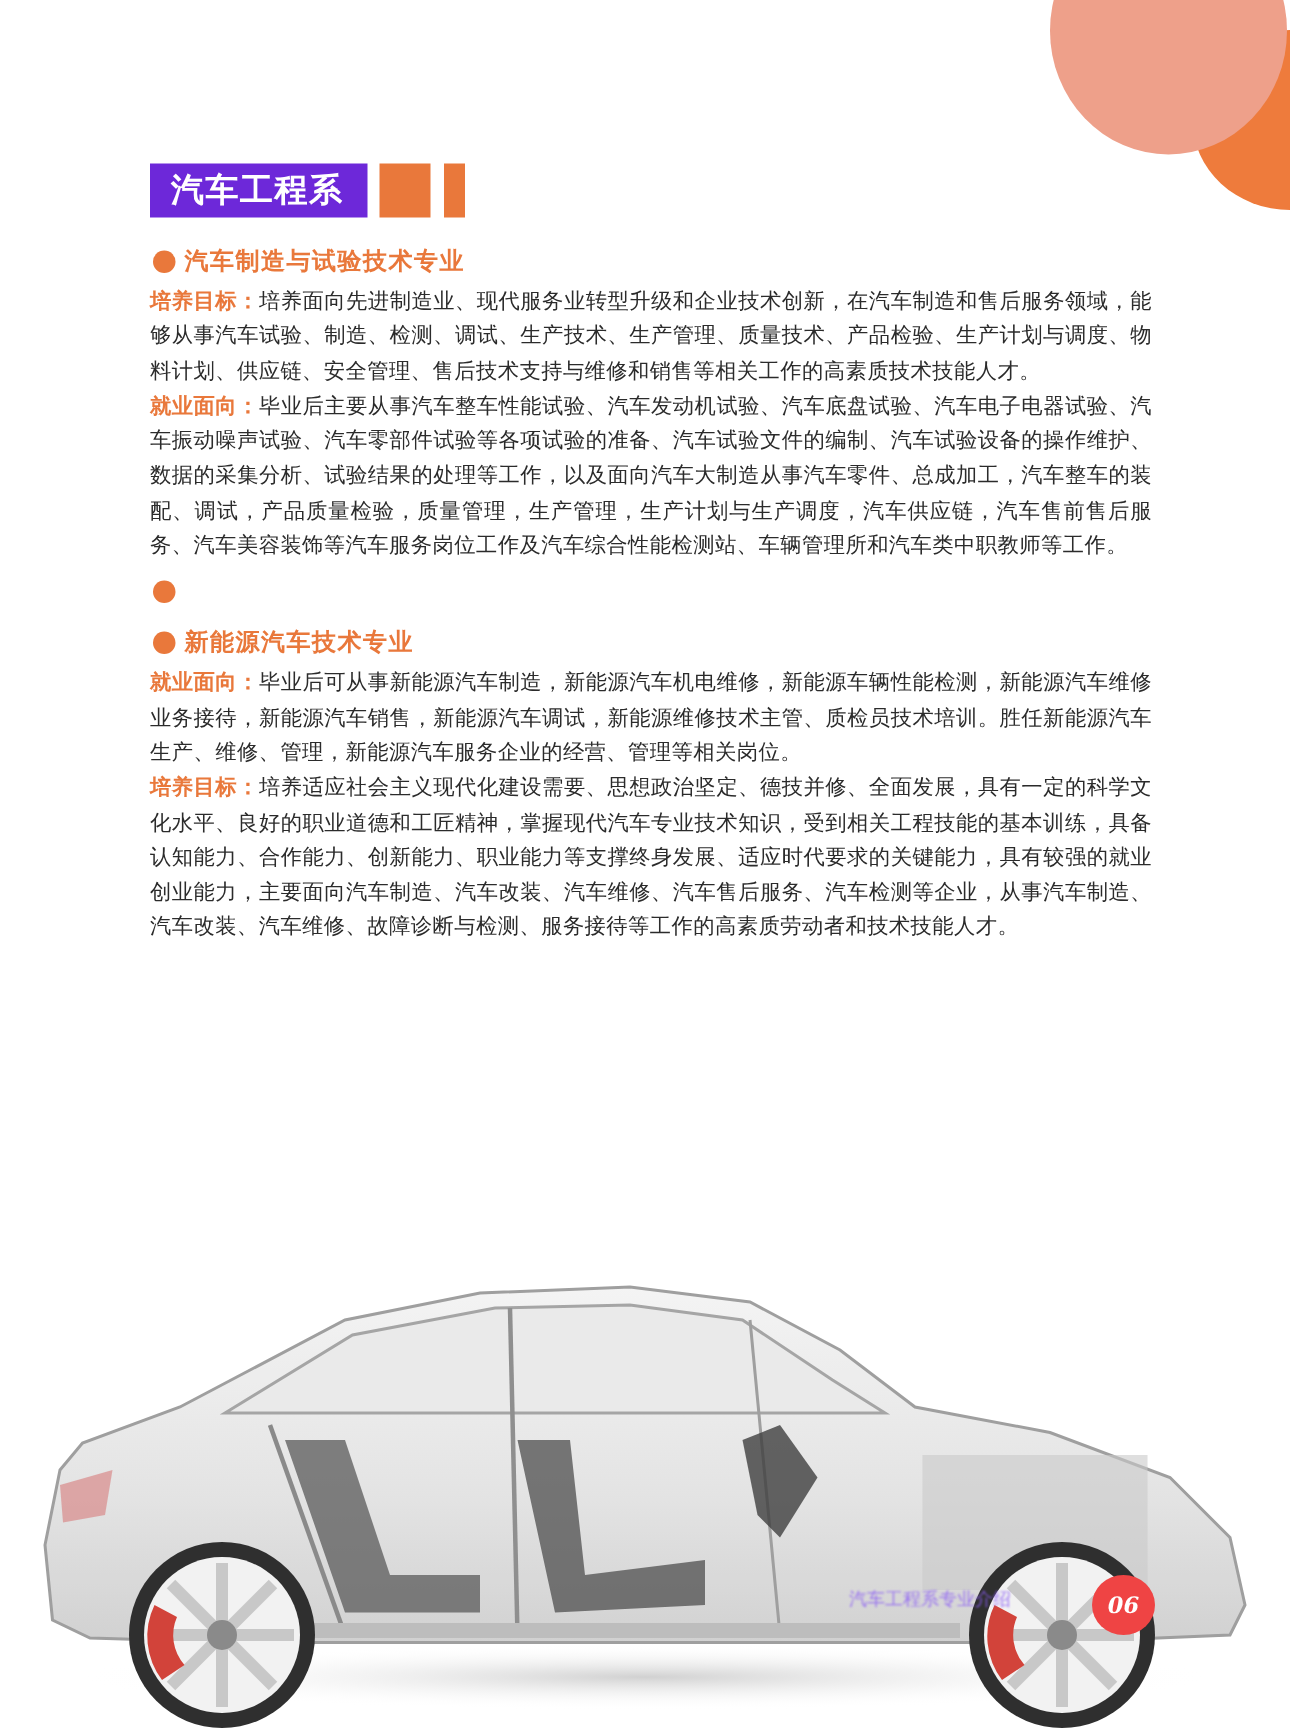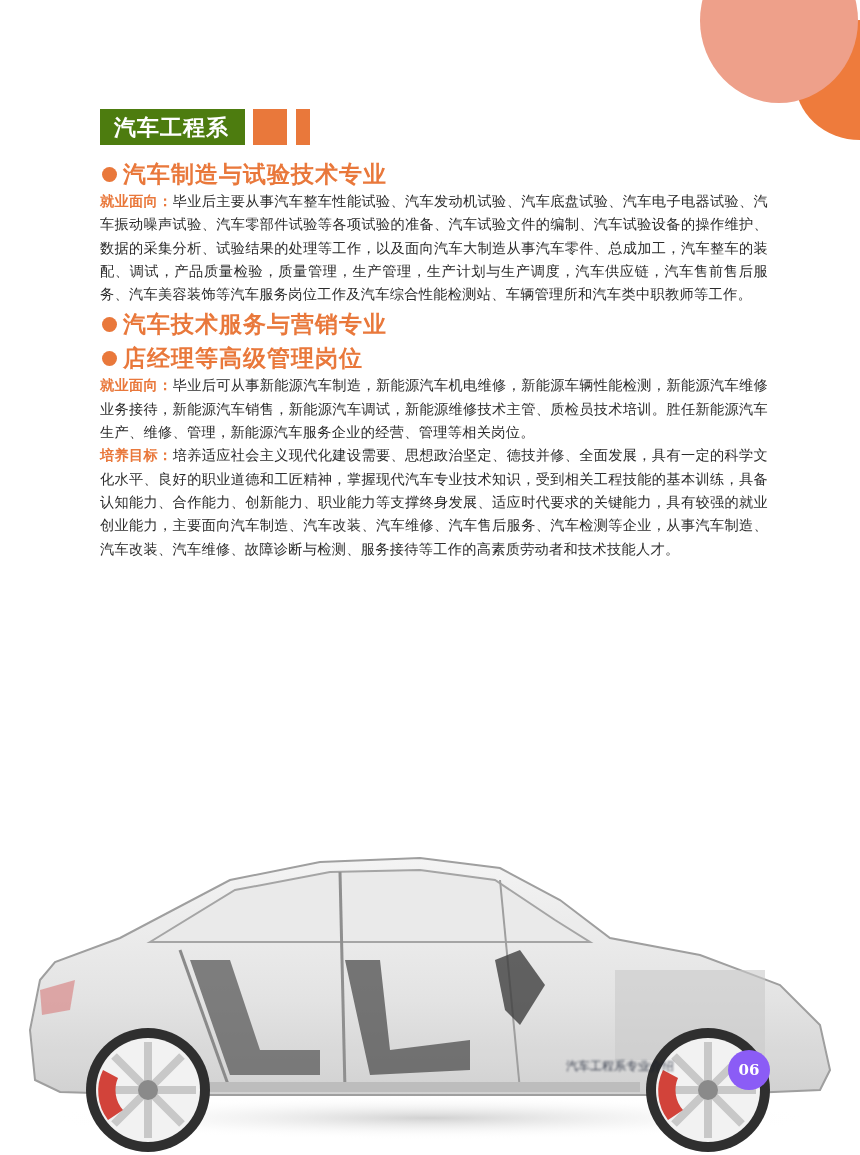--- a/index.html
+++ b/index.html
@@ -8,42 +8,42 @@
     background: #ffffff;
     font-family: "DejaVu Serif", "Liberation Serif", serif;
     color: #2b2b2b;
   }
   .deco { position: absolute; border-radius: 50%; }
   .deco-big { left: 700px; top: -62px; width: 158px; height: 165px; background: #eea08a; z-index: 2; }
   .deco-small { left: 795px; top: 20px; width: 130px; height: 120px; background: #ee7b3c; z-index: 1; }
 
   .dept-header { position: absolute; left: 100px; top: 109px; height: 36px; display: flex; gap: 0; }
   .dept-title {
-    background: #4d7c0f; color: #fff; height: 36px; line-height: 36px;
+    background: #6d28d9; color: #fff; height: 36px; line-height: 36px;
     padding: 0 16px 0 14px; font-size: 22px; font-weight: bold; letter-spacing: 1px;
   }
   .dept-block1 { background: #e9783b; width: 34px; height: 36px; margin-left: 8px; }
   .dept-block2 { background: #e9783b; width: 14px; height: 36px; margin-left: 9px; }
 
   .content { position: absolute; left: 100px; top: 158px; width: 668px; }
   .major-title {
-    font-size: 23px; font-weight: bold; color: #e9783b; height: 32px; line-height: 32px;
+    font-size: 16px; font-weight: bold; color: #e9783b; height: 32px; line-height: 32px;
     display: flex; align-items: center; letter-spacing: 1px;
   }
   .major-title .dot { width: 15px; height: 15px; border-radius: 50%; background: #e9783b; margin-right: 6px; margin-left: 2px; flex: none; }
   .para { font-size: 14.2px; line-height: 23.3px; text-align: justify; margin: 0; letter-spacing: 0.3px; }
   .label { color: #e9783b; font-weight: bold; }
   .gap { height: 2px; }
 
   .car-area { position: absolute; left: 0; top: 850px; width: 860px; height: 305px; }
-  .footer-text { position: absolute; left: 566px; top: 1058px; font-size: 12px; color: #0f172a; filter: blur(0.8px); opacity: 0.8; }
+  .footer-text { position: absolute; left: 566px; top: 1058px; font-size: 12px; color: #8b5cf6; filter: blur(0.8px); opacity: 0.8; }
   .page-badge {
     position: absolute; left: 728px; top: 1050px; width: 42px; height: 40px; border-radius: 50%;
-    background: #8b5cf6; color: #fff; font-weight: bold; font-size: 15px;
-    display: flex; align-items: center; justify-content: center;
+    background: #ef4444; color: #fff; font-weight: bold; font-size: 15px;
+    display: flex; align-items: center; justify-content: center; font-style: italic;
   }
 </style>
 </head>
 <body>
 
 <div class="deco deco-small"></div>
 <div class="deco deco-big"></div>
 
 <div class="dept-header">
   <div class="dept-title">汽车工程系</div>
@@ -51,38 +51,38 @@
   <div class="dept-block2"></div>
 </div>
 
 <div class="content">
 
   <section>
     <div class="major-title">
       <span class="dot"></span>
       <span>汽车制造与试验技术专业</span>
     </div>
+    <p class="para"><span class="label">培养目标：</span><span>培养面向先进制造业、现代服务业转型升级和企业技术创新，在汽车制造和售后服务领域，能够从事汽车试验、制造、检测、调试、生产技术、生产管理、质量技术、产品检验、生产计划与调度、物料计划、供应链、安全管理、售后技术支持与维修和销售等相关工作的高素质技术技能人才。</span></p>
     <p class="para"><span class="label">就业面向：</span><span>毕业后主要从事汽车整车性能试验、汽车发动机试验、汽车底盘试验、汽车电子电器试验、汽车振动噪声试验、汽车零部件试验等各项试验的准备、汽车试验文件的编制、汽车试验设备的操作维护、数据的采集分析、试验结果的处理等工作，以及面向汽车大制造从事汽车零件、总成加工，汽车整车的装配、调试，产品质量检验，质量管理，生产管理，生产计划与生产调度，汽车供应链，汽车售前售后服务、汽车美容装饰等汽车服务岗位工作及汽车综合性能检测站、车辆管理所和汽车类中职教师等工作。</span></p>
   </section>
 
   <div class="gap"></div>
 
   <section>
     <div class="major-title">
       <span class="dot"></span>
-      <span>汽车技术服务与营销专业</span>
     </div>
   </section>
 
   <div class="gap"></div>
 
   <section>
     <div class="major-title">
       <span class="dot"></span>
-      <span>店经理等高级管理岗位</span>
+      <span>新能源汽车技术专业</span>
     </div>
     <p class="para"><span class="label">就业面向：</span><span>毕业后可从事新能源汽车制造，新能源汽车机电维修，新能源车辆性能检测，新能源汽车维修业务接待，新能源汽车销售，新能源汽车调试，新能源维修技术主管、质检员技术培训。胜任新能源汽车生产、维修、管理，新能源汽车服务企业的经营、管理等相关岗位。</span></p>
     <p class="para"><span class="label">培养目标：</span><span>培养适应社会主义现代化建设需要、思想政治坚定、德技并修、全面发展，具有一定的科学文化水平、良好的职业道德和工匠精神，掌握现代汽车专业技术知识，受到相关工程技能的基本训练，具备认知能力、合作能力、创新能力、职业能力等支撑终身发展、适应时代要求的关键能力，具有较强的就业创业能力，主要面向汽车制造、汽车改装、汽车维修、汽车售后服务、汽车检测等企业，从事汽车制造、汽车改装、汽车维修、故障诊断与检测、服务接待等工作的高素质劳动者和技术技能人才。</span></p>
   </section>
 </div>
 
 <div class="car-area">
   <svg width="860" height="305" viewBox="0 0 860 305" xmlns="http://www.w3.org/2000/svg">
     <defs>
       <linearGradient id="bodyg" x1="0" y1="0" x2="0" y2="1">

